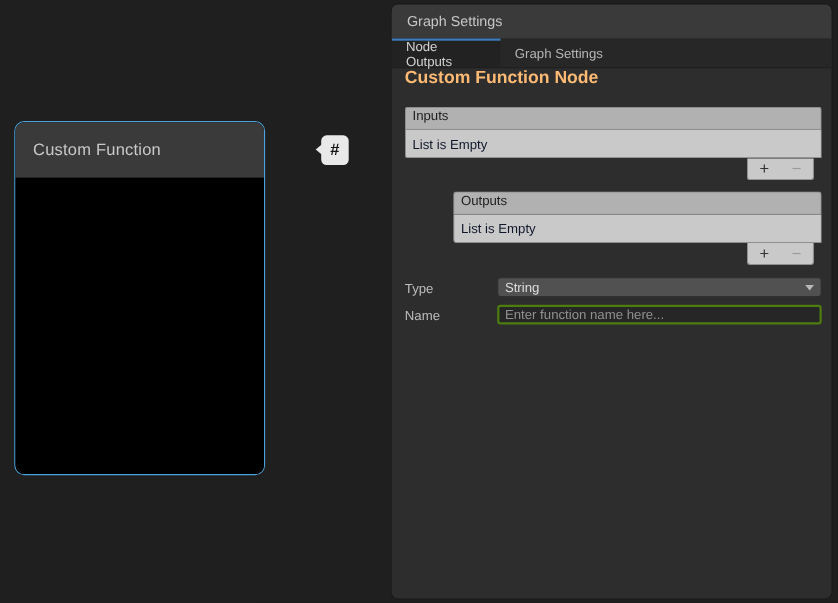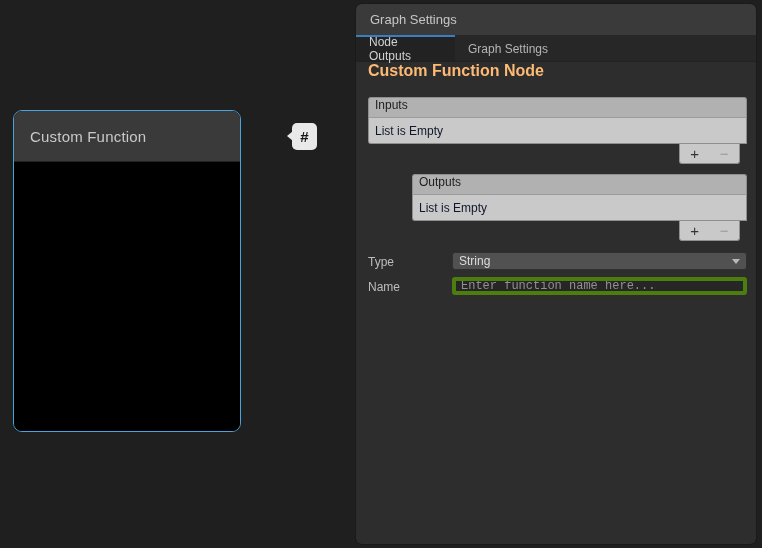--- a/index.html
+++ b/index.html
@@ -97,23 +97,23 @@
     flex: 1; height: 18px; background: #515151; border: 1px solid #303030; border-radius: 3px;
     display: flex; align-items: center; padding: 0 6px; color: #dddddd; font-size: 12px; gap: 24px;
   }
   .dropdown-value { flex: 1; }
   .dropdown-arrow {
     width: 0; height: 0; border-left: 4px solid transparent; border-right: 4px solid transparent;
     border-top: 5px solid #b9b9b9;
   }
 
   .text-input {
-    flex: 1; height: 18px; background: #262626; border: 4px solid #4d7c0f; border-radius: 3px;
+    flex: 1; height: 18px; background: #262626; border: 2px solid #4d7c0f; border-radius: 3px;
     color: #d4d4d4; font-size: 12px; padding: 0 5px; outline: none;
-    font-family: Liberation Mono, monospace;
+    font-family: Liberation Sans, sans-serif;
   }
   .text-input::placeholder, .text-area::placeholder { color: #909090; opacity: 1; }
 
   .text-area {
     flex: 1; height: 198px; background: #262626; border: 1px solid #1b1b1b; border-radius: 3px;
     color: #d4d4d4; font-size: 12px; padding: 3px 5px; outline: none; resize: none;
     font-family: "Liberation Sans", "DejaVu Sans", sans-serif;
   }
 </style>
 </head>

